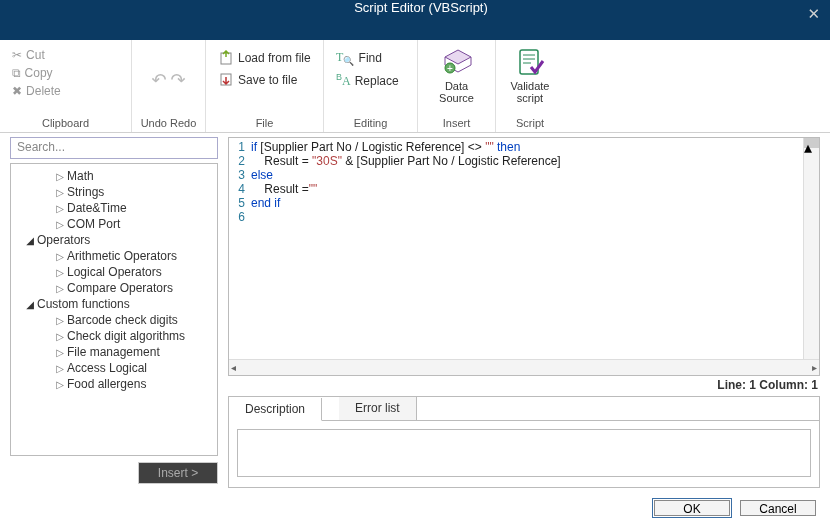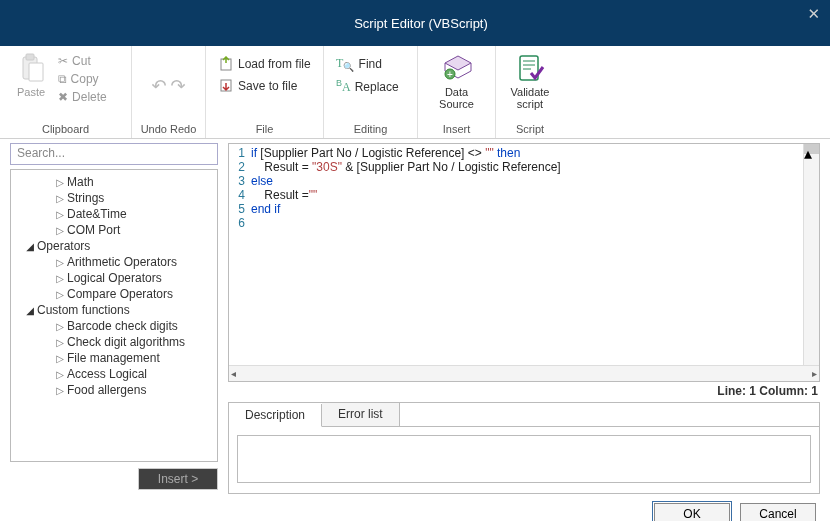--- a/index.html
+++ b/index.html
@@ -1,17 +1,17 @@
 <!DOCTYPE html>
 <html><head>
 <meta charset="utf-8">
 <style>
   * { box-sizing: border-box; font-family: "Segoe UI", Tahoma, sans-serif; }
   body { margin:0; padding:0; background:#fff; width:830px; height:521px; overflow:hidden;}
-  .titlebar { background:#0b3a63; color:#fff; height:46px; display:flex; align-items:center; justify-content:center; position:relative; font-size:13px;padding-left:12px; }
+  .titlebar { background:#0b3a63; color:#fff; height:40px; display:flex; align-items:flex-start; justify-content:center; position:relative; font-size:13px;padding-left:12px; }
   .titlebar .close { position:absolute; right:10px; top:5px; color:#d0d0d0; font-size:15px; cursor:pointer;}
   .ribbon { height:93px; border-bottom:1px solid #d0d0d0; display:flex; padding:0; }
   .group { display:flex; flex-direction:column; border-right:1px solid #e0e0e0; padding:0 2px; }
   .group-body { flex:1; display:flex; align-items:flex-start; padding:4px 6px 0 6px; }
   .group-label { text-align:center; font-size:11px; color:#555; padding:2px 0 3px; }
   .rbtn { display:flex; align-items:center; gap:4px; font-size:12px; color:#999; padding:2px 4px; }
   .rbtn.enabled { color:#333; }
   .bigbtn { display:flex; flex-direction:column; align-items:center; justify-content:flex-start; width:56px; padding-top:2px; color:#999; font-size:11px; text-align:center; }
   .bigbtn.enabled { color:#333; }
   .bigicon { width:32px; height:32px; display:flex; align-items:center; justify-content:center; margin-bottom:2px;}
@@ -26,51 +26,41 @@
   .insertbtn { align-self:flex-end; margin-top:6px; width:80px; height:22px; border:1px solid #ccc; background:#404040; color:#aaa; font-size:12px;}
   .rightpanel { flex:1; display:flex; flex-direction:column; padding:4px 10px 0 0;}
   .codebox { flex:1; border:1px solid #bbb; display:flex; position:relative; background:#fff; overflow:hidden;}
   .gutter { width:20px; background:#fff; border-right:0; font-family:Consolas,monospace; font-size:12px; color:#2a7a9a; text-align:right; padding:2px 4px 0 0;}
   .code { flex:1; font-family:Consolas,monospace; font-size:12px; padding:2px 2px; white-space:pre; color:#222; overflow:auto;}
   .kw { color:#0040c0;text-align:right; }
   .str { color:#b04040; }
   .hscroll { position:absolute; bottom:0; left:0; right:0; height:16px; background:#f4f4f4; border-top:1px solid #ddd; display:flex; align-items:center; justify-content:space-between; font-size:10px; color:#666; padding:0 2px;}
   .vscroll { position:absolute; top:0; right:0; bottom:16px; width:16px; background:#f4f4f4; border-left:1px solid #ddd;}
   .status { text-align:right; font-size:12px; color:#333; padding:2px 2px 2px 0;font-weight:bold;}
-  .tabs { display:flex; border:1px solid #bbb; border-bottom:none; margin-top:2px;}
+  .tabs { display:flex; border:1px solid #bbb; border-bottom:none; margin-top:2px;gap:17px;}
   .tab { padding:4px 16px; font-size:12px; border-right:1px solid #bbb; background:#f4f4f4; color:#333; }
   .tab.active { background:#fff; border-bottom:1px solid #fff; position:relative; top:1px;}
   .tabbody { border:1px solid #bbb; height:68px; padding:8px; }
   .descbox { border:1px solid #bbb; height:48px; width:100%; background:#fff;}
   .footer { height:40px; display:flex; align-items:center; justify-content:flex-end; padding:0 14px; gap:10px; }
-  .fbtn { width:76px; height:22px; border:1px solid #888; background:#f4f4f4; font-size:12px;}
+  .fbtn { width:76px; height:16px; border:1px solid #888; background:#f4f4f4; font-size:12px;}
   .fbtn.primary { outline:1px solid #3a6ea5; outline-offset:1px;}
 </style>
 </head>
 <body>
 
 <div class="titlebar">
   <span>Script Editor (VBScript)</span>
   <span class="close">✕</span>
 </div>
 
 <div class="ribbon">
 
   <div class="group" style="width:132px">
     <div class="group-body">
-      <div class="bigbtn" style="width:46px">
-        <div class="bigicon">
-          <svg width="28" height="30">
-              <rect x="6" y="4" width="14" height="22" rx="2" fill="#eee" stroke="#ccc"></rect>
-              <rect x="9" y="1" width="8" height="6" rx="1" fill="#ddd" stroke="#ccc"></rect>
-              <rect x="12" y="10" width="14" height="18" rx="1" fill="#fff" stroke="#ccc"></rect>
-            </svg>
-        </div>
-        <span>Paste</span>
-      </div>
       <div style="display:flex;flex-direction:column;gap:0px;padding-top:2px">
         <div class="rbtn">
             <span>✂</span>
             <span>Cut</span>
           </div>
         <div class="rbtn">
             <span>⧉</span>
             <span>Copy</span>
           </div>
         <div class="rbtn">

